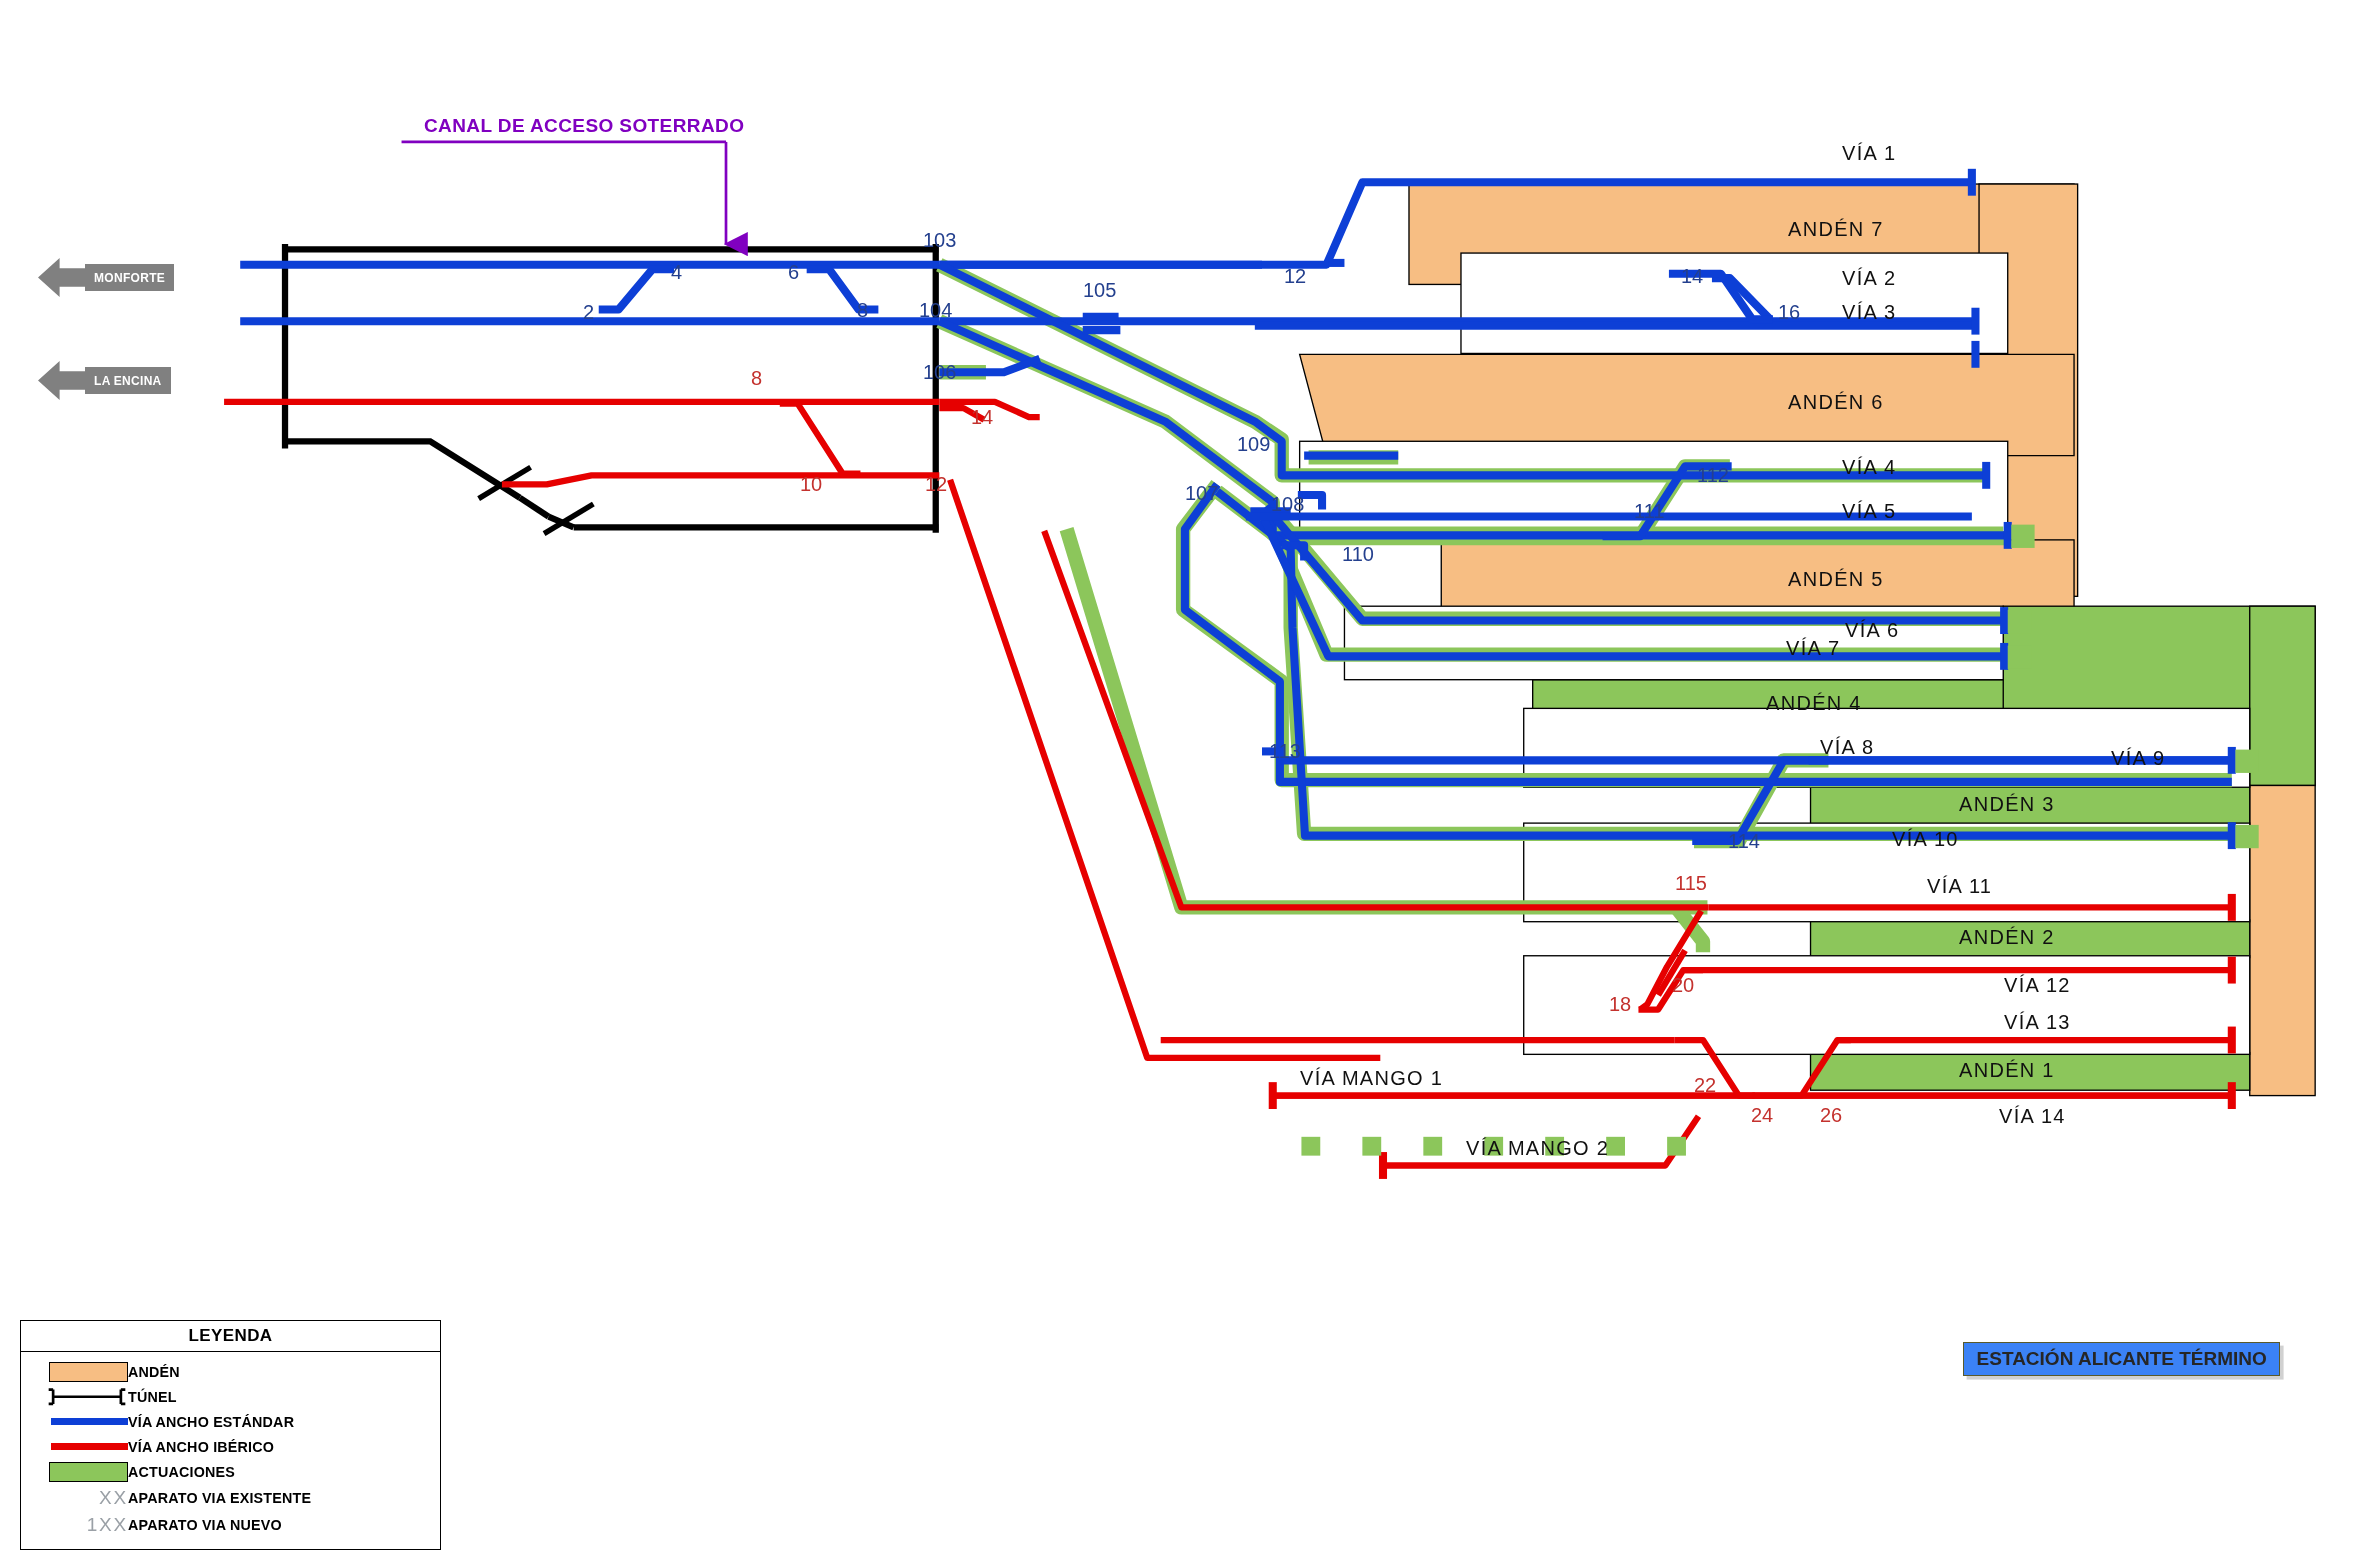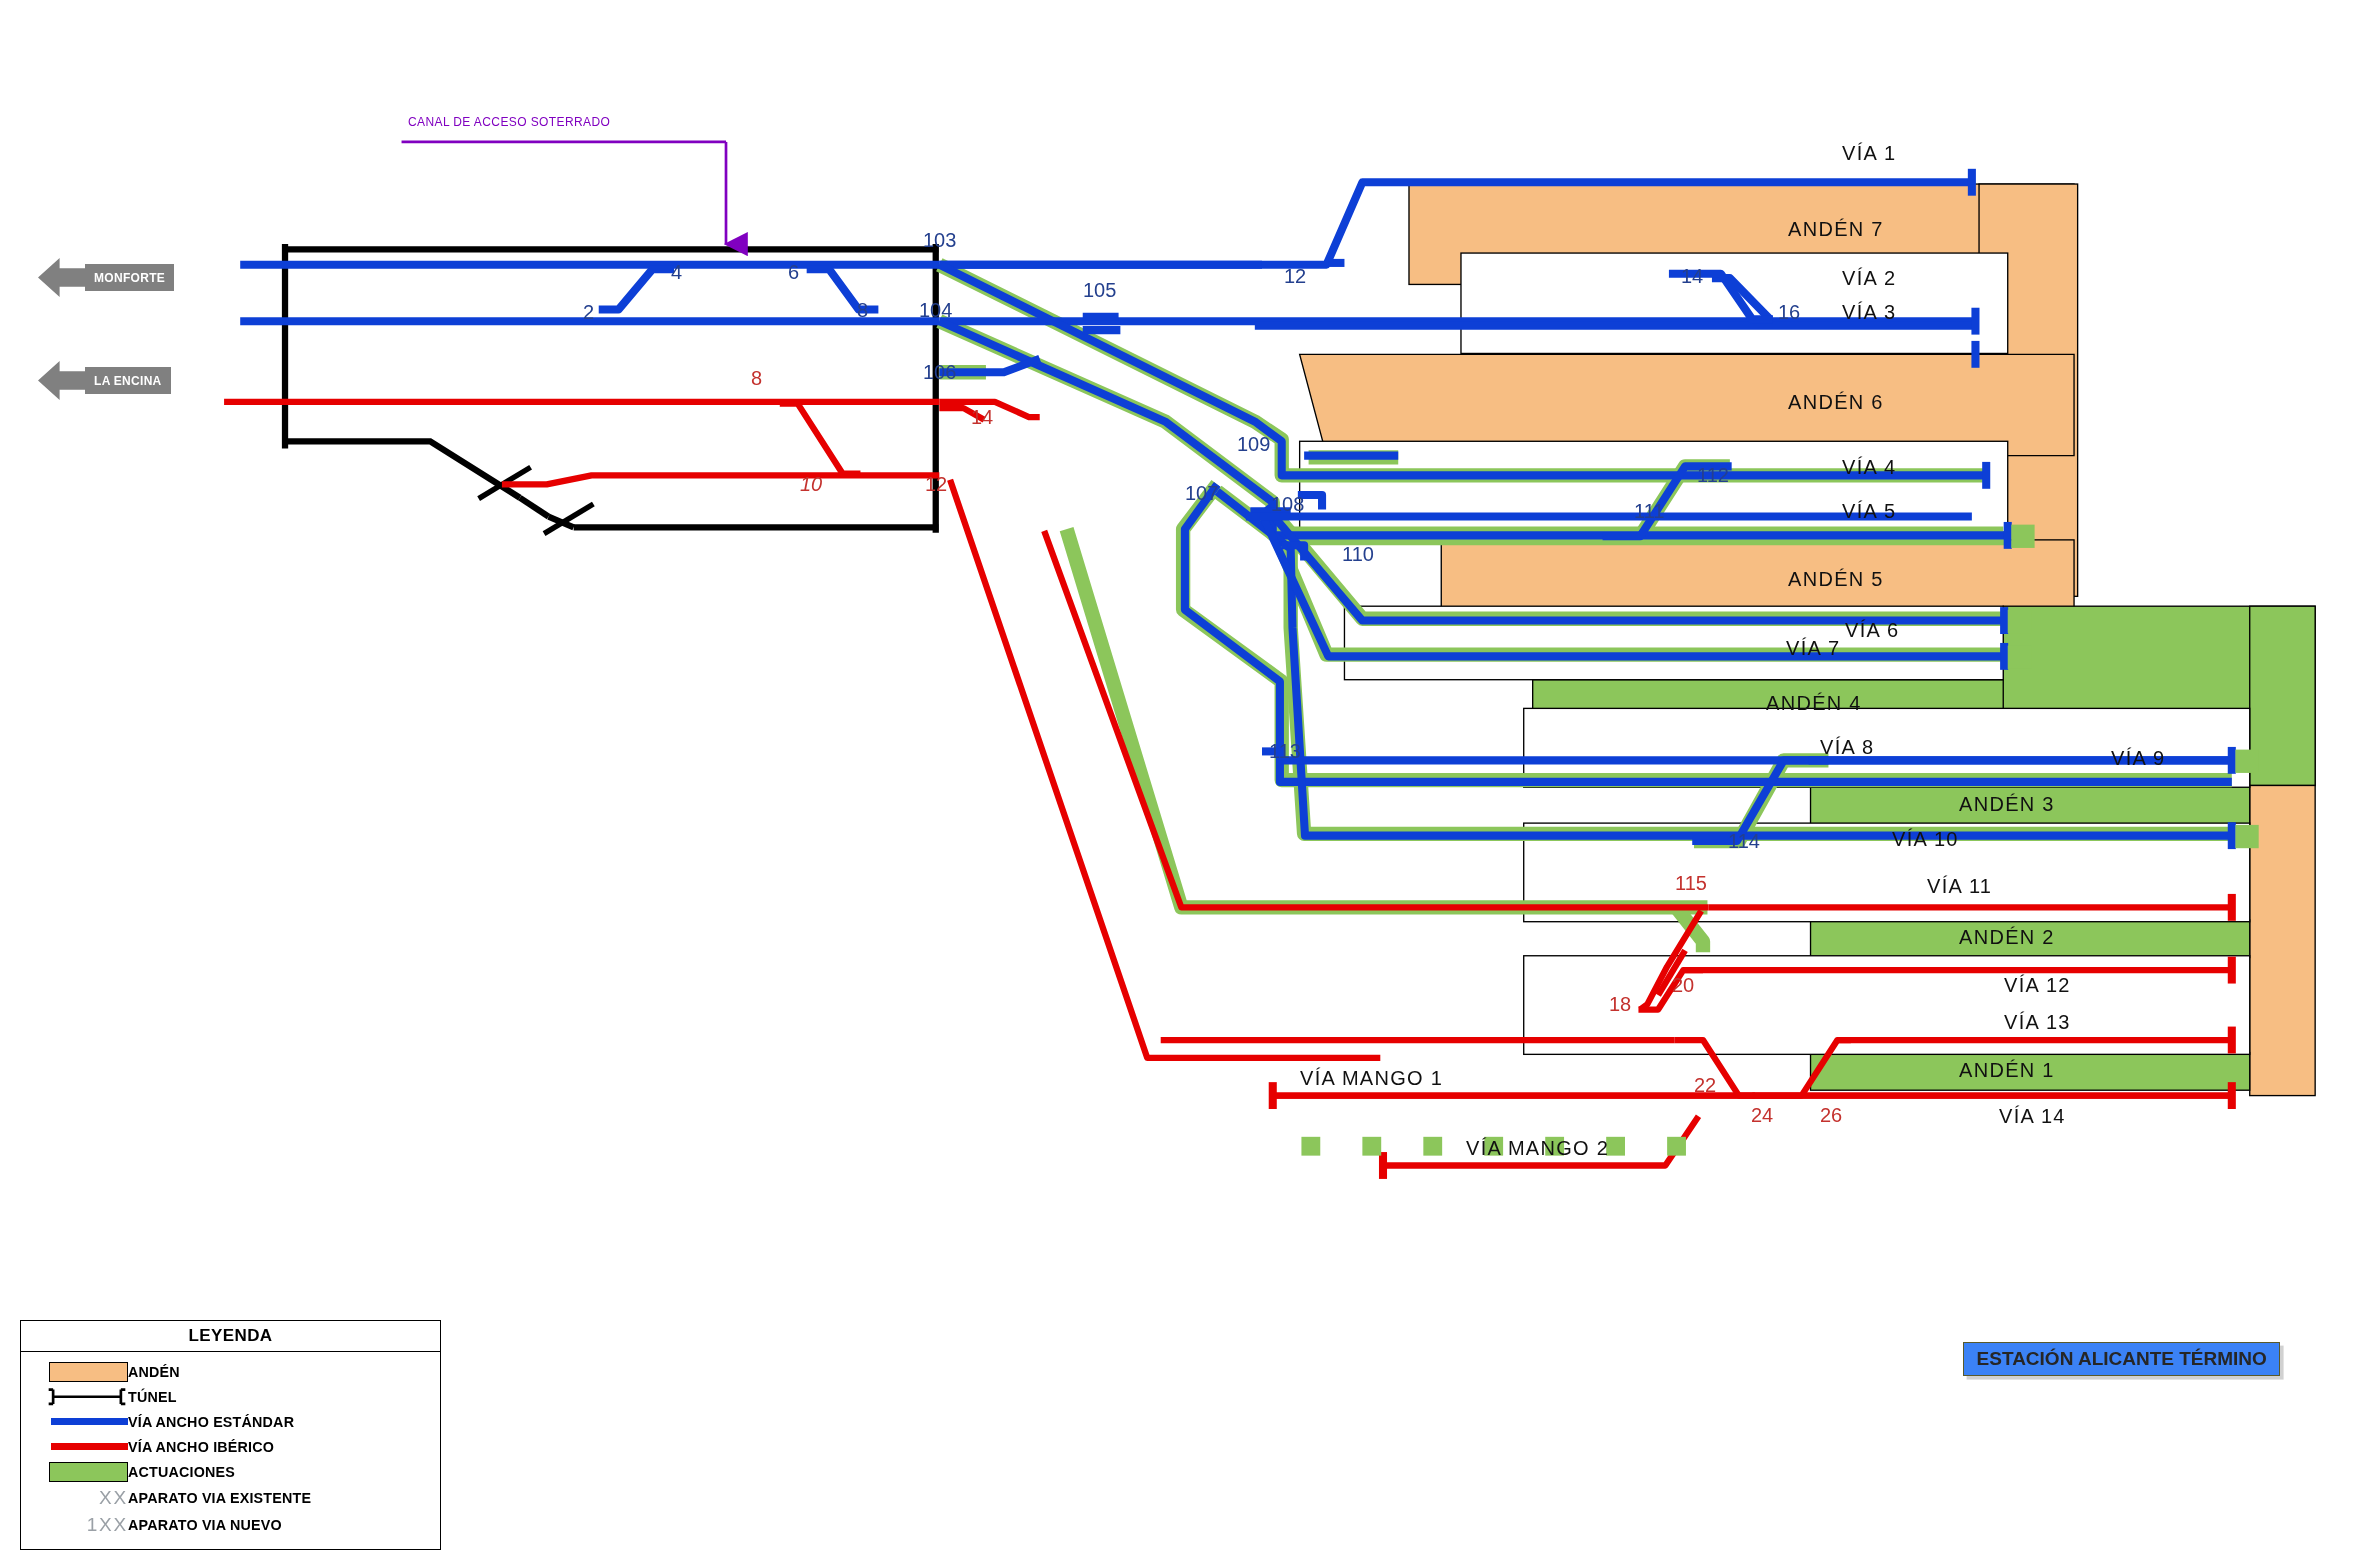--- a/index.html
+++ b/index.html
@@ -32,22 +32,22 @@
   .sw-red{width:77px;height:6.3px;background:#E60000;}
   .sw-xx{font-family:"Liberation Sans", sans-serif;font-size:19px;color:#9aa0a6;letter-spacing:1.8px;}
 
   
   #station-title{position:absolute;left:1963px;top:1342px;
      background:#3b82f6;border:0.9px solid #5a5a2a;
      padding:4.5px 12.6px 5.4px;font-size:19px;font-weight:bold;color:#262626;
      box-shadow:3.6px 3.6px 0 rgba(0,0,0,.18);white-space:nowrap;}
 
   
-  #canal-label{position:absolute;left:408px;top:115px;color:#8000C0;
-     font-size:12px;font-weight:normal;letter-spacing:0.4px;}
+  #canal-label{position:absolute;left:424px;top:115px;color:#8000C0;
+     font-size:19px;font-weight:bold;letter-spacing:0.4px;}
 
   .tlbl{font-size:20px;}
   .t-blue{color:#24408E;}
   .t-red{color:#C4322E;}
   .via{font-size:20px;color:#111;letter-spacing:1.3px;}
   .anden{font-size:20px;color:#111;letter-spacing:1.3px;}
 </style>
 </head>
 <body>
 
@@ -282,21 +282,21 @@
   <div class="dirplate" style="left:38px;top:361px;">
     <div class="arrowhead"></div>
     <div class="plate">LA ENCINA</div>
   </div>
 
   <div class="lbl tlbl t-blue" style="left:583px;top:301px;">2</div>
   <div class="lbl tlbl t-blue" style="left:671px;top:261px;">4</div>
   <div class="lbl tlbl t-blue" style="left:788px;top:261px;">6</div>
   <div class="lbl tlbl t-blue" style="left:857px;top:299px;">8</div>
   <div class="lbl tlbl t-red" style="left:751px;top:367px;">8</div>
-  <div class="lbl tlbl t-red" style="left:800px;top:473px;font-style:italic;">10</div>
+  <div class="lbl tlbl t-red" style="left:800px;top:473px;">10</div>
   <div class="lbl tlbl t-red" style="left:925px;top:473px;">12</div>
   <div class="lbl tlbl t-red" style="left:971px;top:406px;">14</div>
   <div class="lbl tlbl t-blue" style="left:1284px;top:265px;">12</div>
   <div class="lbl tlbl t-blue" style="left:1681px;top:265px;">14</div>
   <div class="lbl tlbl t-blue" style="left:1778px;top:301px;">16</div>
   <div class="lbl tlbl t-red" style="left:1609px;top:993px;text-align:right;">18</div>
   <div class="lbl tlbl t-red" style="left:1672px;top:974px;">20</div>
   <div class="lbl tlbl t-red" style="left:1694px;top:1074px;">22</div>
   <div class="lbl tlbl t-red" style="left:1751px;top:1104px;">24</div>
   <div class="lbl tlbl t-red" style="left:1820px;top:1104px;">26</div>

